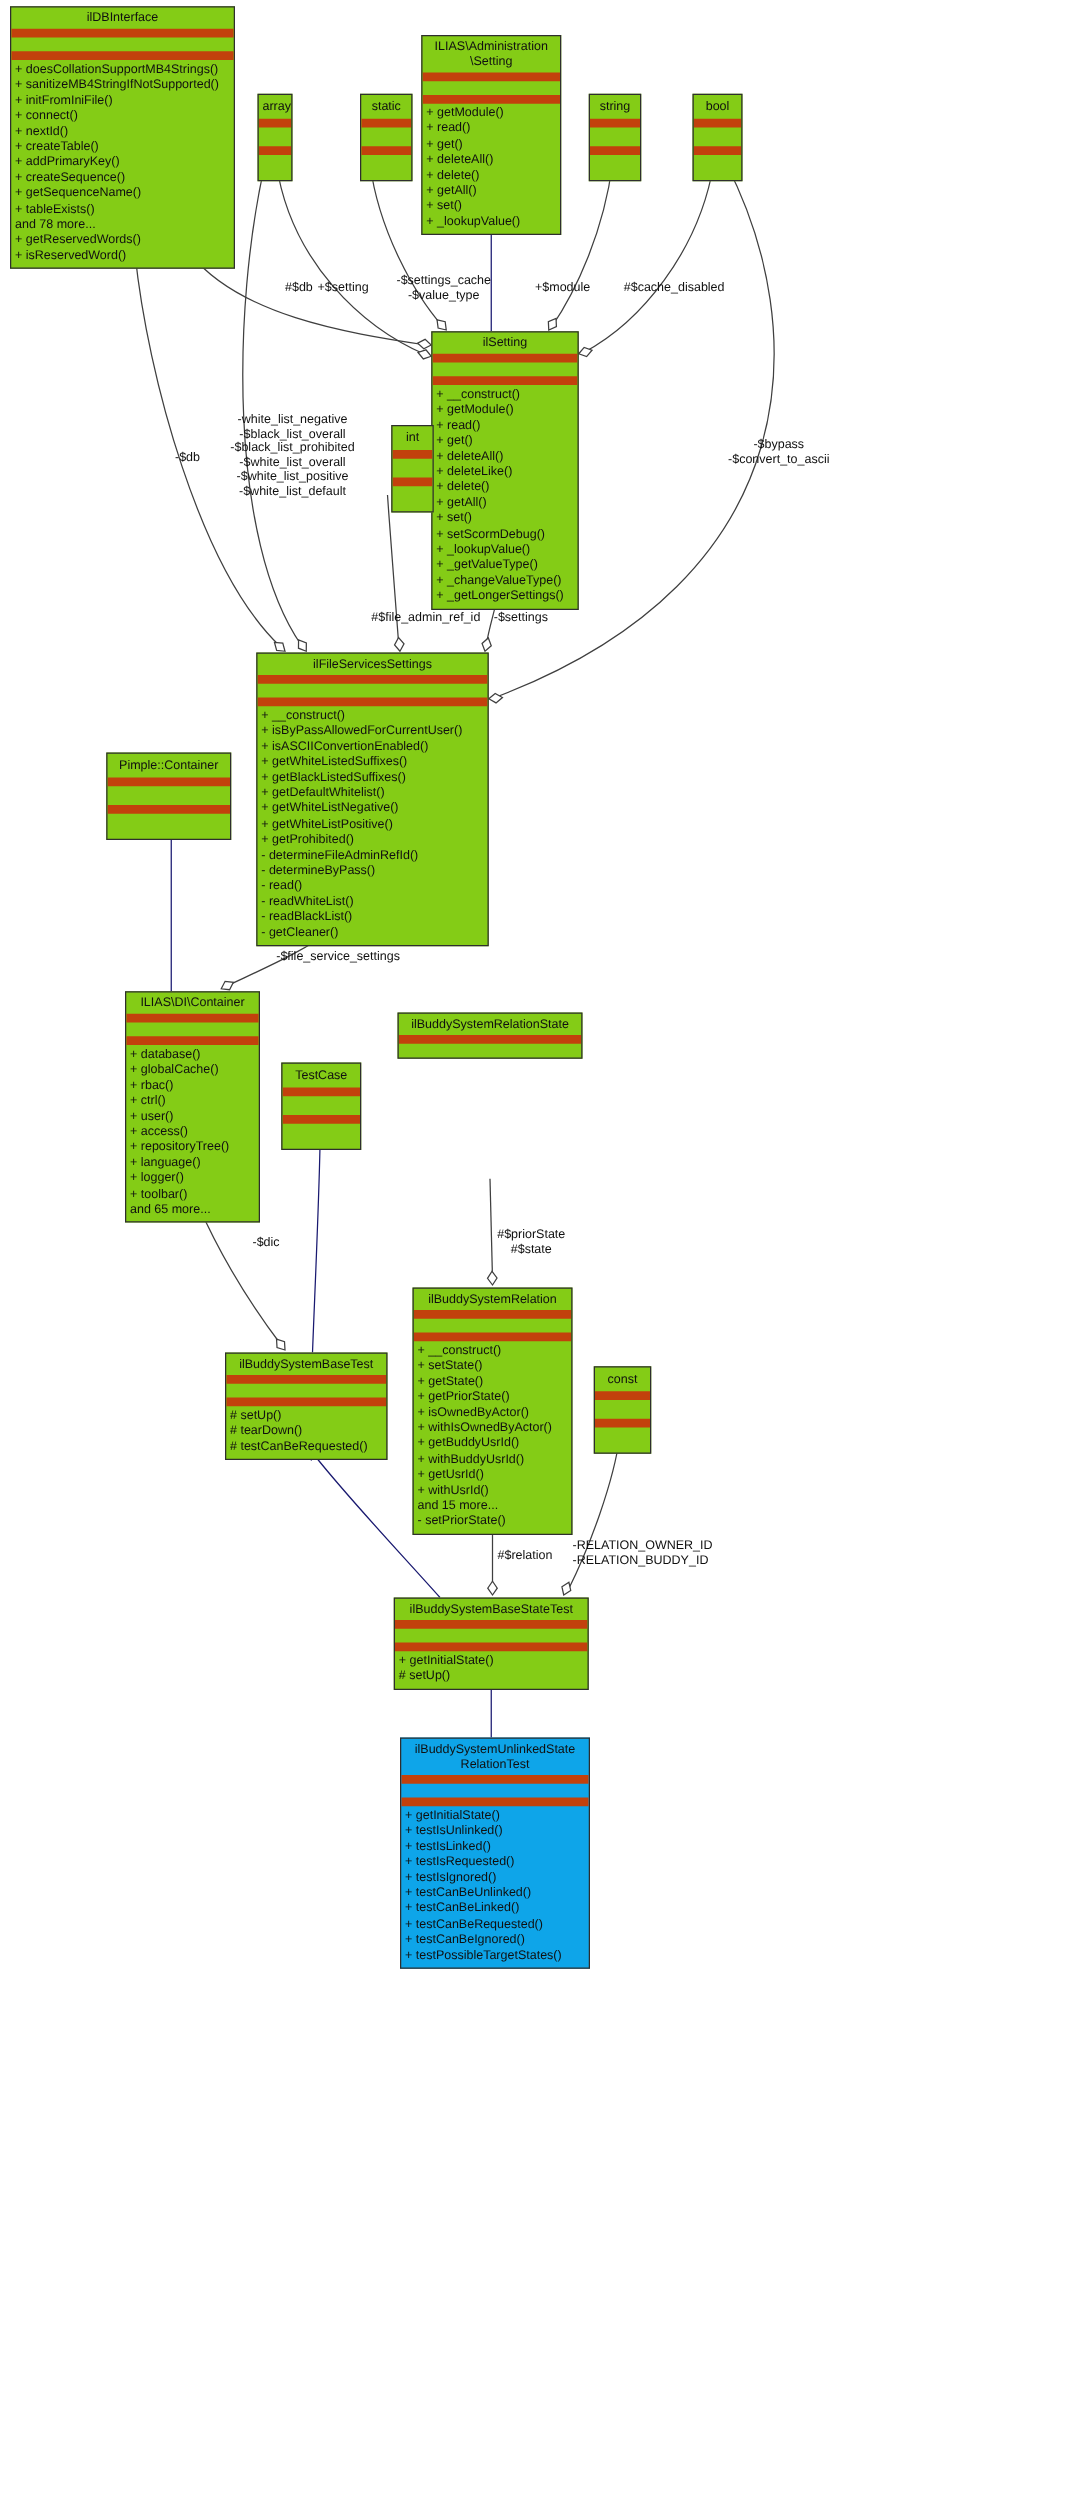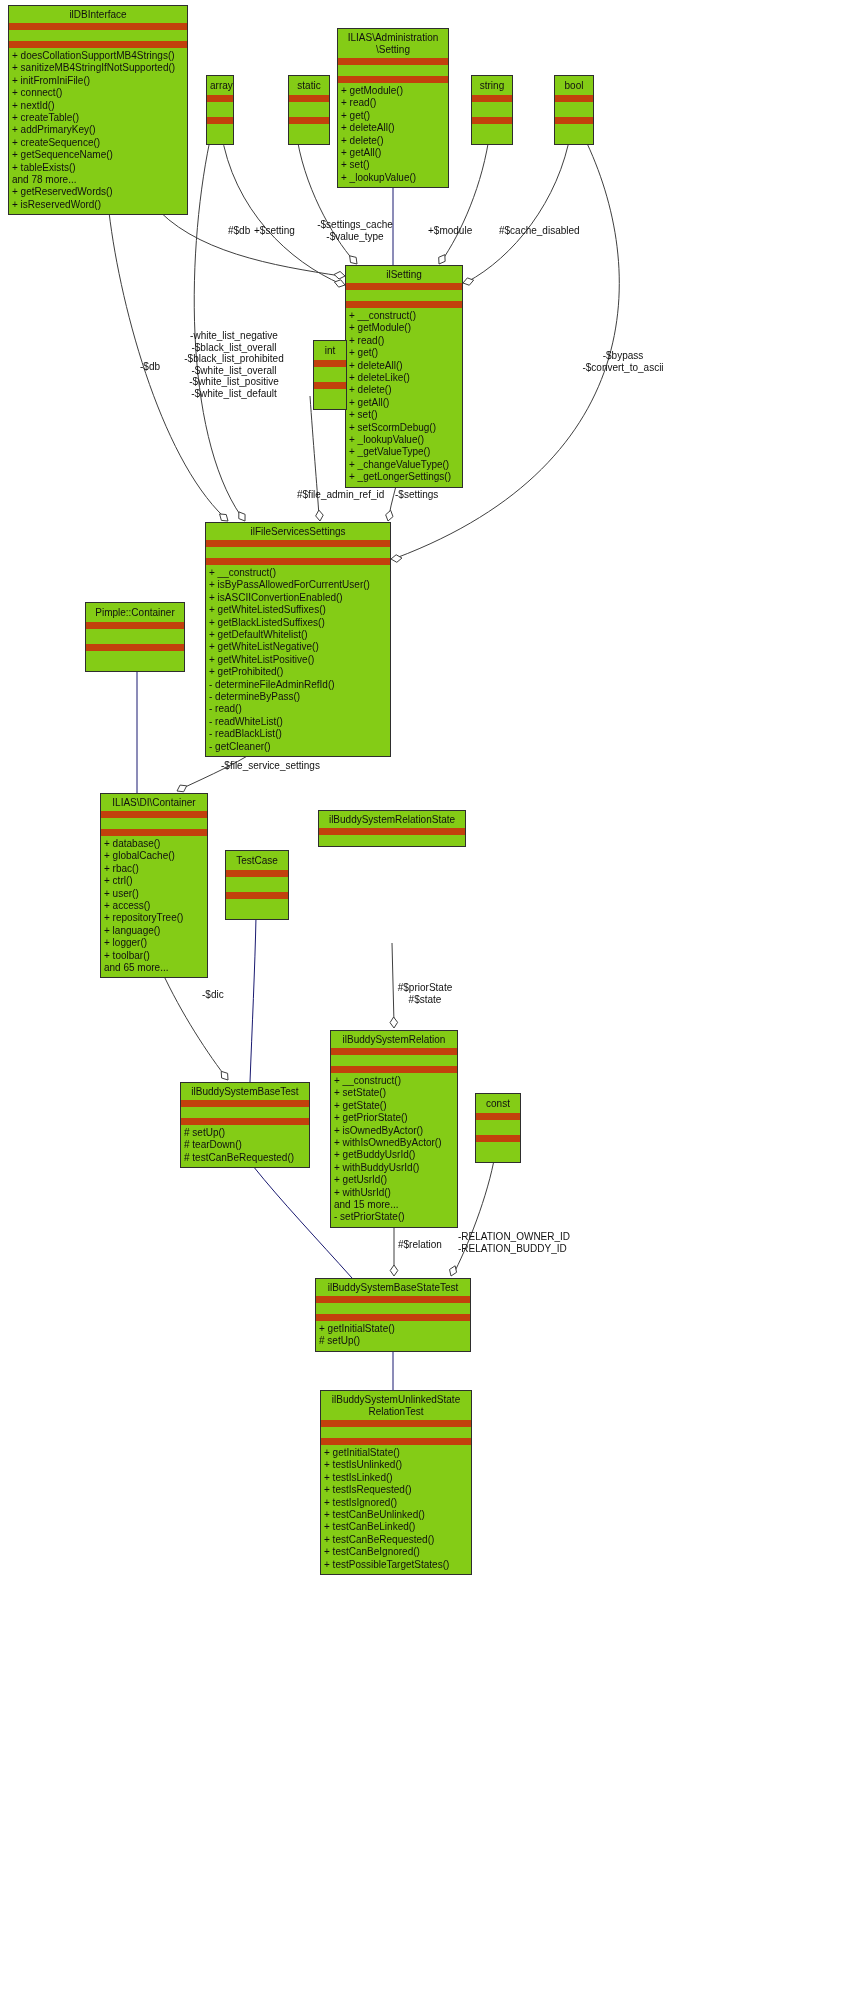--- a/index.html
+++ b/index.html
@@ -1,21 +1,21 @@
 <!DOCTYPE html>
 <html><head>
 <meta charset="utf-8">
 <style>
   html,body{margin:0;padding:0;background:#ffffff;}
   .canvas{position:relative;width:855px;height:2000px;background:#ffffff;overflow:hidden;
           font-family:"Liberation Sans","DejaVu Sans",sans-serif;}
   #edges{position:absolute;left:0;top:0;}
   .uml-node{position:absolute;background:#84cc16;border:1px solid #2e2e2e;font-size:10px;color:#101010;
             overflow:hidden;box-sizing:border-box;}
-  .uml-node.hl{background:#84cc16;}
+  .uml-node.hl{background:#0ea5e9;}
   .uml-title{text-align:center;padding:3px 3px 2px;line-height:12px;white-space:nowrap;}
   .uml-sec{border-top:7px solid #c2410c;min-height:11px;}
   .uml-node.small .uml-sec{min-height:15px;}
   .uml-node.small .uml-title{padding:4px 3px 3px;}
   .uml-methods{padding:2px 3px 3px;}
   .uml-methods .m{line-height:12.4px;white-space:nowrap;}
   .edge-label{position:absolute;font-size:10px;line-height:11.6px;color:#101010;white-space:nowrap;}
   .edge-label.ctr{text-align:center;}
 </style>
 </head>

